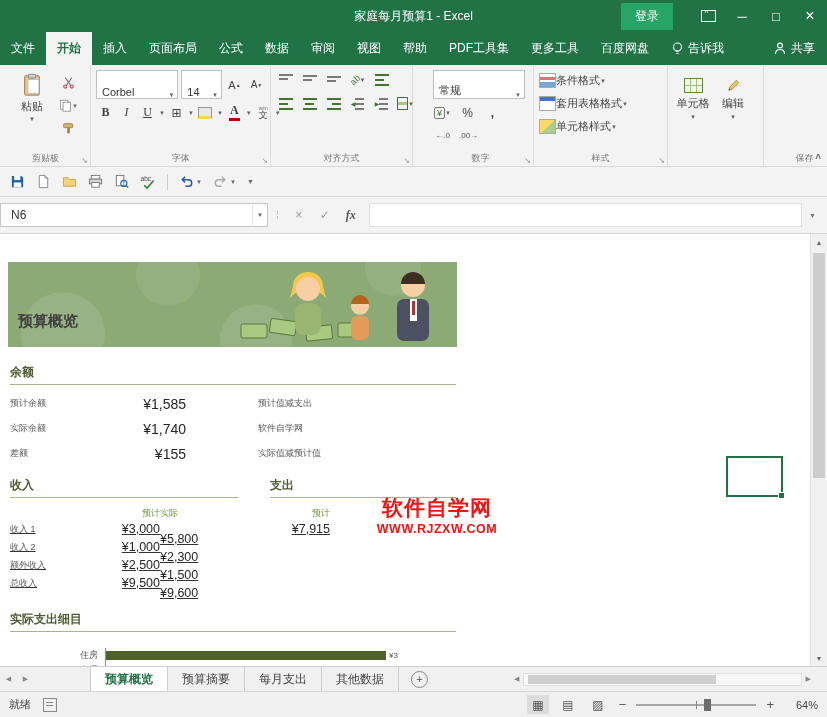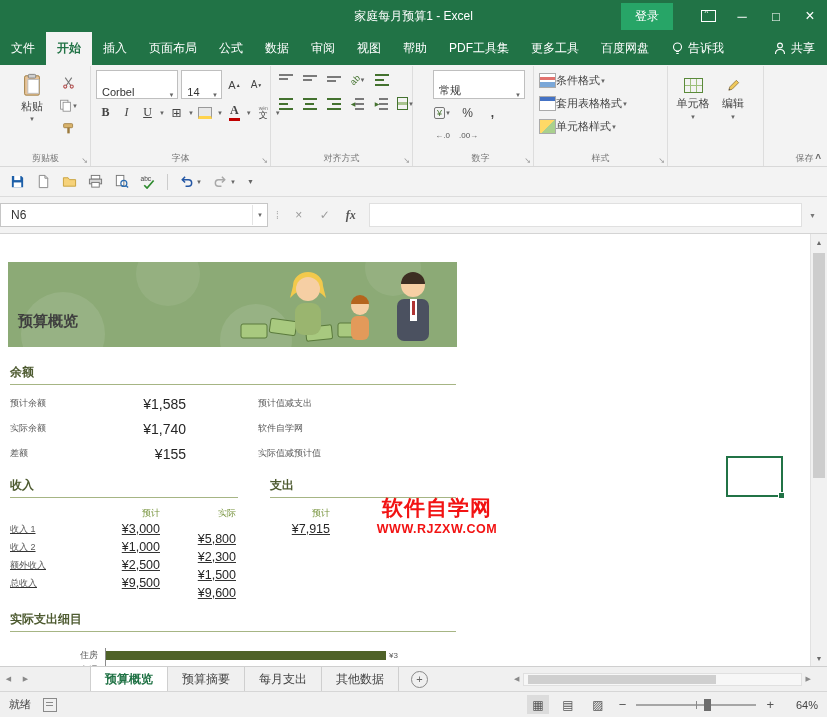--- a/index.html
+++ b/index.html
@@ -84,21 +84,21 @@
   .sec{position:absolute;}
   .sec-h{font-size:12px;font-weight:bold;color:#4e5b31;padding-bottom:3px;border-bottom:1px solid #a6b584;}
   .bal-row{display:flex;align-items:center;height:25px;}
   .bal-lbl{width:72px;font-size:9px;color:#595959;}
   .bal-val{width:104px;text-align:right;font-size:14px;color:#262626;}
   .bal-note{margin-left:72px;font-size:9px;color:#595959;}
   .tblhead{display:flex;align-items:flex-end;height:22px;font-size:9px;color:#76933c;}
   .tblrow{display:flex;align-items:center;height:18px;text-decoration:underline;}
   .c-lbl{width:88px;font-size:9px;color:#595959;}
   .c-est{width:62px;text-align:right;font-size:12.5px;color:#262626;}
-  .c-act{width:76px;text-align:right;font-size:12.5px;color:#262626;margin-top:20px;}
+  .c-act{width:76px;text-align:left;font-size:12.5px;color:#262626;margin-top:20px;}
   .h-est{width:62px;text-align:right;margin-left:88px;}
   .exp-h{width:60px;text-align:right;font-size:9px;color:#76933c;}
   .exp-v{width:60px;text-align:right;font-size:12.5px;color:#262626;}
   .watermark{position:absolute;left:352px;top:262px;width:170px;text-align:center;z-index:3;}
   .wm1{font-size:21px;font-weight:bold;color:#f21313;letter-spacing:1px;line-height:1.1;}
   .wm2{font-size:12.5px;font-weight:bold;color:#f21313;letter-spacing:0.5px;margin-top:3px;}
   .chart{margin-top:16px;}
   .ch-row{display:flex;align-items:center;height:15px;}
   .ch-lbl{width:88px;text-align:right;padding-right:7px;font-size:9px;color:#595959;}
   .ch-area{display:flex;align-items:center;border-left:1px solid #8c8c8c;height:15px;}

